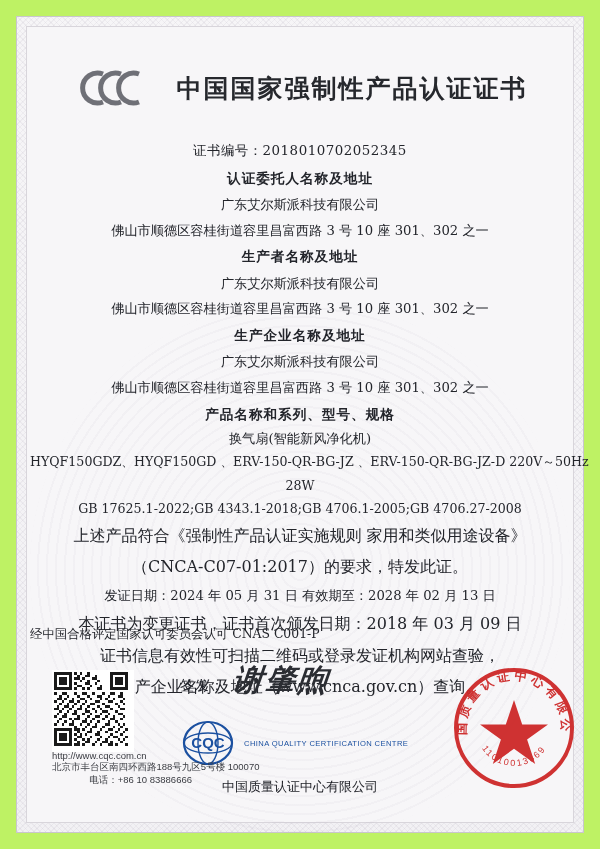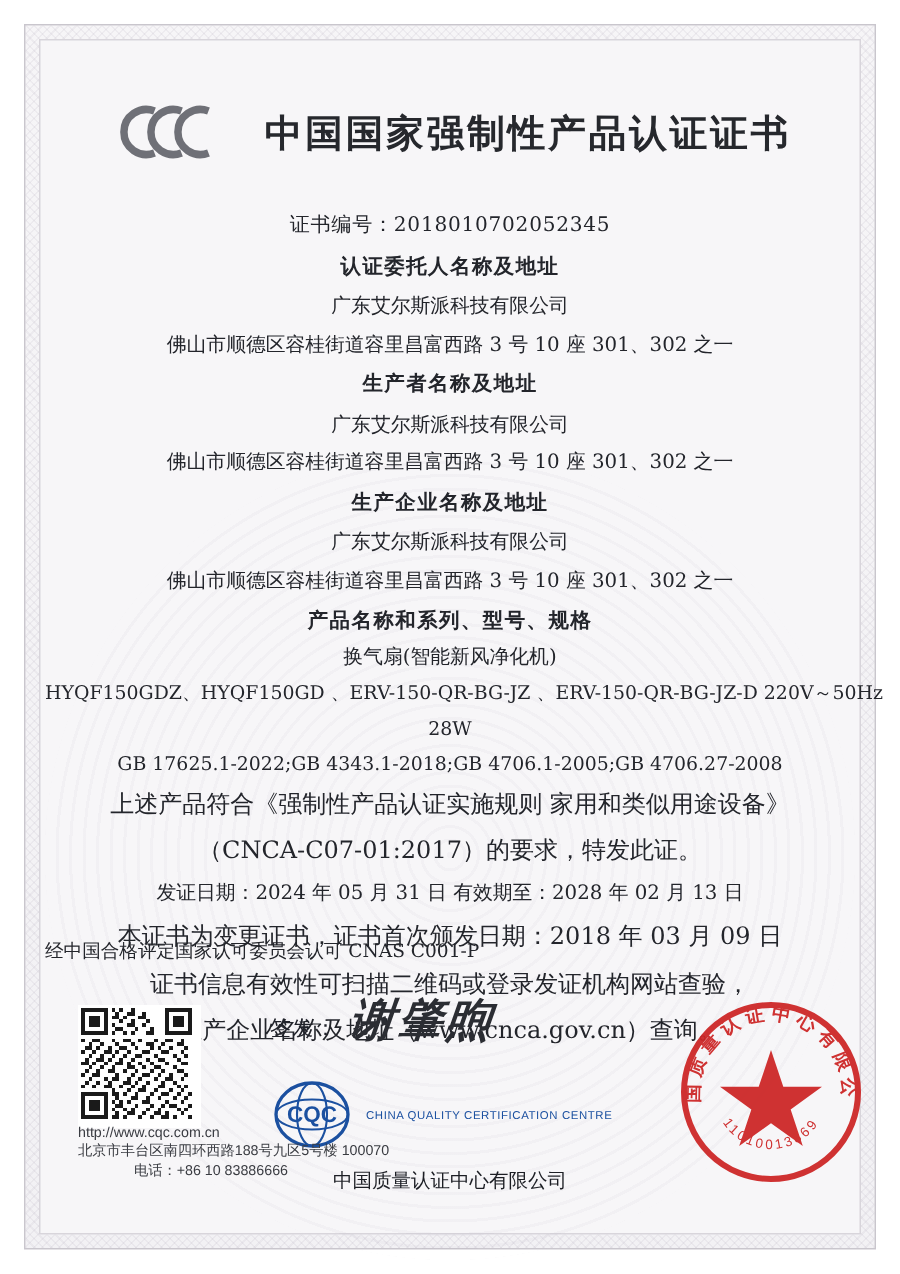--- a/index.html
+++ b/index.html
@@ -10,21 +10,21 @@
   body {
     width: 600px;
     height: 849px;
     overflow: hidden;
     font-family: "Liberation Serif", serif;
   }
   .page {
     position: relative;
     width: 600px;
     height: 849px;
-    background: #ffffff;
+    background: #bef264;
     overflow: hidden;
   }
   
   .border-outer {
     position: absolute;
     left: 16px;
     top: 16px;
     right: 16px;
     bottom: 16px;
     border: 1px solid #c9c6cd;

